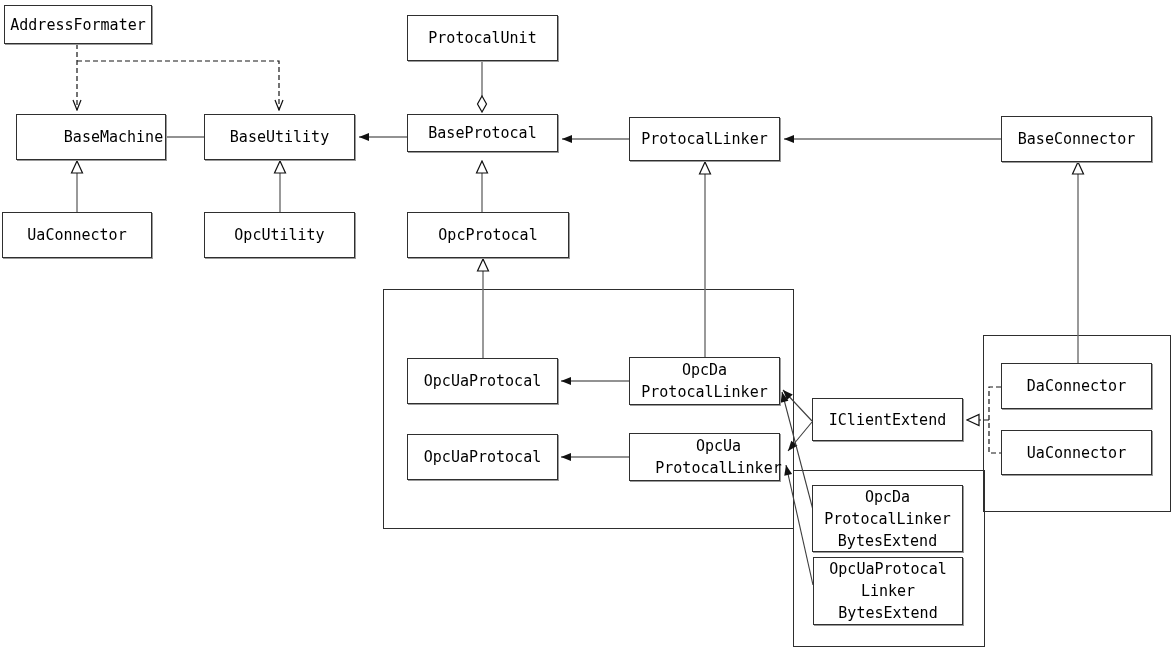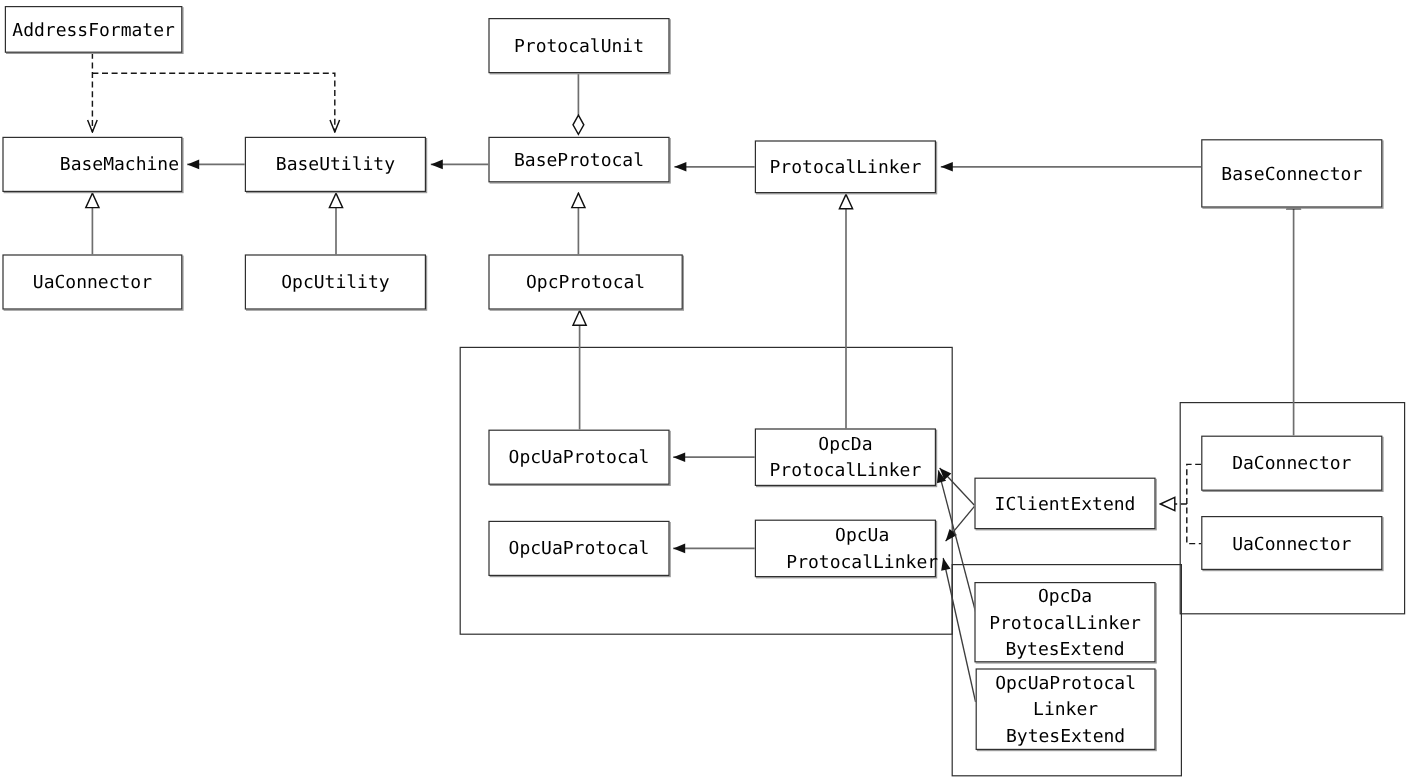--- a/index.html
+++ b/index.html
@@ -90,29 +90,29 @@
       <polyline points="812,422 788,451" class="edge association diag" marker-end="url(#m-association)"></polyline>
       <polyline points="813,510 782,392" class="edge association diag" marker-end="url(#m-association)"></polyline>
       <polyline points="813,585 786,465" class="edge association diag" marker-end="url(#m-association)"></polyline>
       <polyline points="1001,387 989,387 989,453 1001,453" class="edge plain-dash"></polyline>
       <polyline points="989,420 967,420" class="edge realization" marker-end="url(#m-realization)"></polyline>
     </svg>
 <div class="container" style="left: 383px; top: 289px; width: 411px; height: 240px;"></div>
     <div class="container" style="left: 983px; top: 335px; width: 188px; height: 177px;"></div>
     <div class="container" style="left: 793px; top: 470px; width: 192px; height: 177px;"></div>
     <div class="node" style="left: 4px; top: 5px; width: 148px; height: 39px;">AddressFormater</div>
-    <div class="node" style="left: 2px; top: 114px; width: 150px; height: 46px; padding-left: 45px;">BaseMachine</div>
+    <div class="node" style="left: 16px; top: 114px; width: 150px; height: 46px; padding-left: 45px;">BaseMachine</div>
     <div class="node" style="left: 204px; top: 114px; width: 151px; height: 46px;">BaseUtility</div>
     <div class="node" style="left: 2px; top: 212px; width: 150px; height: 46px;">UaConnector</div>
     <div class="node" style="left: 204px; top: 212px; width: 151px; height: 46px;">OpcUtility</div>
     <div class="node" style="left: 407px; top: 15px; width: 151px; height: 46px;">ProtocalUnit</div>
     <div class="node" style="left: 407px; top: 114px; width: 151px; height: 38px;">BaseProtocal</div>
     <div class="node" style="left: 407px; top: 212px; width: 162px; height: 46px;">OpcProtocal</div>
     <div class="node" style="left: 629px; top: 117px; width: 151px; height: 44px;">ProtocalLinker</div>
-    <div class="node" style="left: 1001px; top: 116px; width: 151px; height: 57px;">BaseConnector</div>
+    <div class="node" style="left: 1001px; top: 116px; width: 151px; height: 46px;">BaseConnector</div>
     <div class="node" style="left: 407px; top: 358px; width: 151px; height: 46px;">OpcUaProtocal</div>
     <div class="node" style="left: 629px; top: 357px; width: 151px; height: 48px;">OpcDa
 ProtocalLinker</div>
     <div class="node" style="left: 407px; top: 434px; width: 151px; height: 46px;">OpcUaProtocal</div>
     <div class="node" style="left: 629px; top: 433px; width: 151px; height: 48px; padding-left: 28px;">OpcUa
 ProtocalLinker</div>
     <div class="node" style="left: 812px; top: 398px; width: 151px; height: 43px;">IClientExtend</div>
     <div class="node" style="left: 1001px; top: 430px; width: 151px; height: 45px;">UaConnector</div>
     <div class="node" style="left: 1001px; top: 363px; width: 151px; height: 46px;">DaConnector</div>
     <div class="node" style="left: 812px; top: 485px; width: 151px; height: 67px;">OpcDa

